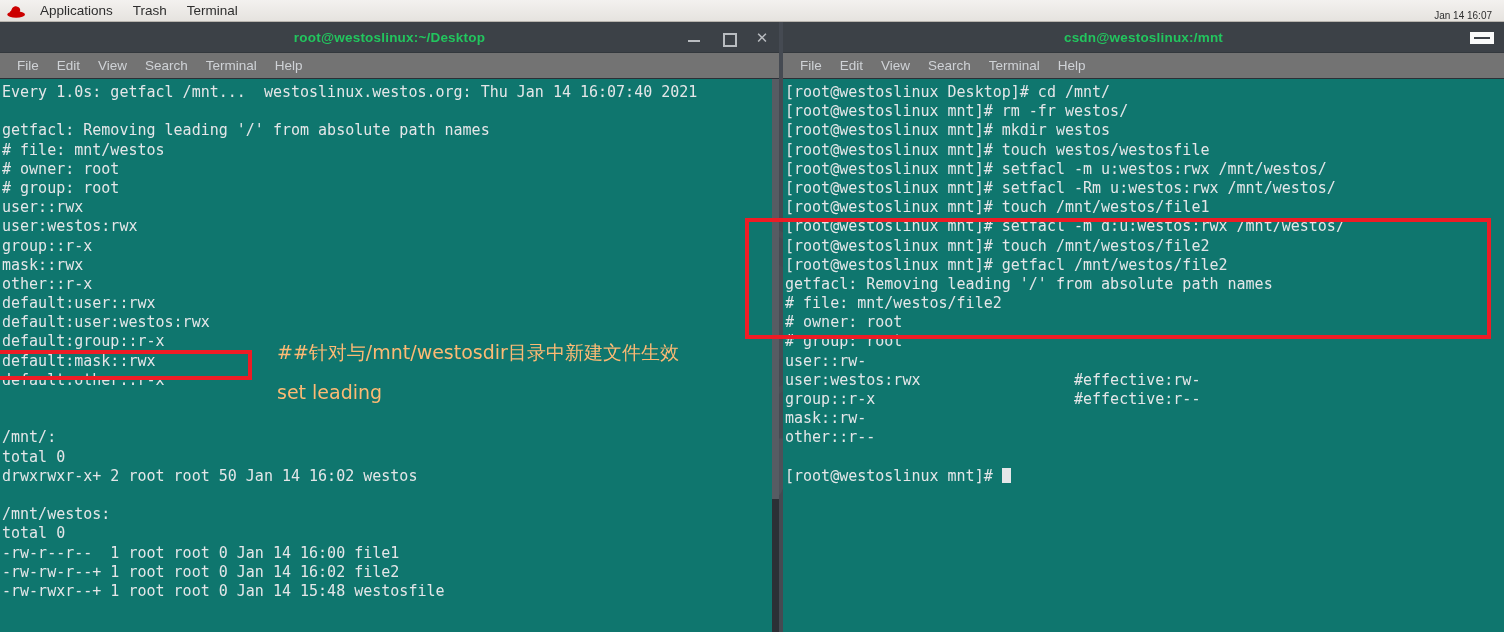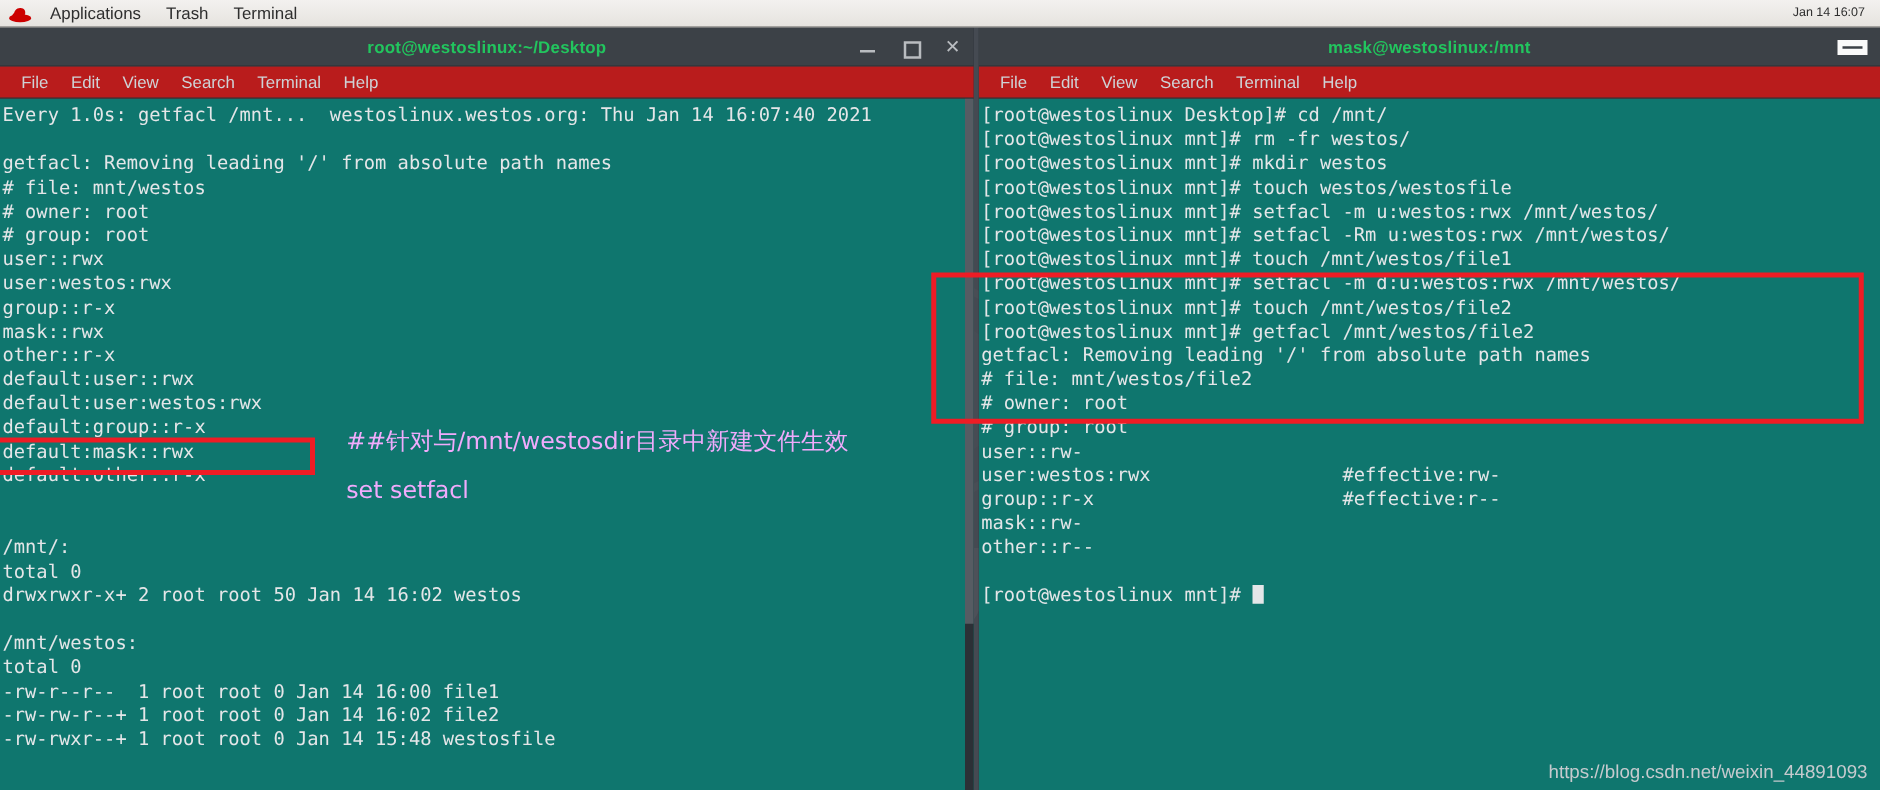--- a/index.html
+++ b/index.html
@@ -9,21 +9,21 @@
     background: #3b4046;
     font-family: "Liberation Sans", sans-serif;
   }
   #root { position: relative; width: 1504px; height: 632px; }
 
   
   .top-panel {
     position: absolute; left: 0; top: 0; width: 1504px; height: 22px;
     background: linear-gradient(#f3f1ef, #e6e3df);
     border-bottom: 1px solid #b8b4ae;
-    display: flex; align-items: center;
+    display: flex; align-items: flex-end;
     font-size: 13.5px; color: #2e2e2e;
   }
   .panel-left { display: flex; align-items: center; gap: 0px; padding-left: 6px; }
   .panel-item { padding: 2px 10px; line-height: 16px; cursor: default; white-space: nowrap; }
   .redhat-icon { width: 22px; height: 16px; position: relative; margin-right: 2px; }
   .panel-right { margin-left: auto; padding-right: 12px; font-size: 10px; color: #2e2e2e; }
 
   
   .desktop {
     position: absolute; left: 0; top: 22px; width: 1504px; height: 610px;
@@ -52,21 +52,21 @@
   .title-text { font-size: 13.5px; color: #22c55e; font-weight: bold; letter-spacing: .2px; }
   .win-btns { position: absolute; right: 10px; top: 0; height: 31px; display: flex; align-items: center; gap: 20px; }
   .win-btn { width: 14px; height: 14px; position: relative; cursor: pointer; }
   .wb-min::after { content: ""; position: absolute; left: 1px; bottom: 3px; width: 12px; height: 2px; background: #b9bcc0; }
   .wb-max::after { content: ""; position: absolute; left: 2px; top: 2px; width: 10px; height: 10px; border: 2px solid #b9bcc0; }
   .wb-close { color: #b9bcc0; font-size: 15px; line-height: 14px; text-align: center; font-family: "Liberation Sans", sans-serif; }
   .wb-min-hl { width: 24px; height: 12px; background: #fafafa; position: relative; }
   .wb-min-hl::after { content: ""; position: absolute; left: 4px; top: 5px; width: 16px; height: 2px; background: #3c4147; }
 
   .menubar {
-    height: 26px; background: #b91c1c;
+    height: 26px; background: #737373;
     display: flex; align-items: center; padding-left: 8px; gap: 0px;
     border-bottom: 1px solid #2b3036;
   }
   .menu-item {
     font-size: 13.5px; color: #cfd2d6; padding: 2px 9px; cursor: default; white-space: nowrap;
   }
 
   .term-body {
     background: #0f766e;
     font-family: "DejaVu Sans Mono", "Liberation Mono", monospace;
@@ -92,21 +92,21 @@
     background: #2b3036;
   }
   .scroll-thumb { position: absolute; right: 0; width: 7px; background: #565c63; }
 
   
   .red-box { position: absolute; border: 4px solid #ee1c25; pointer-events: none; }
   #redbox-left { left: -4px; top: 350px; width: 256px; height: 30px; }
   #redbox-right { left: 745px; top: 218px; width: 746px; height: 121px; }
 
   .red-note {
-    position: absolute; color: #f0abfc;
+    position: absolute; color: #fdba74;
     font-family: "DejaVu Sans", sans-serif;
     font-size: 19px; white-space: nowrap;
   }
   #note-line1 { left: 277px; top: 340px; }
   #note-line2 { left: 277px; top: 381px; }
 
   .csdn-url {
     position: absolute; right: 10px; bottom: 6px;
     color: #c6cace; font-size: 15px;
     font-family: "Liberation Sans", sans-serif;
@@ -145,21 +145,21 @@
       <div class="menu-item">Help</div>
     </div>
     <div class="term-body" id="term-left"><div class="term-line">Every 1.0s: getfacl /mnt...  westoslinux.westos.org: Thu Jan 14 16:07:40 2021</div><div class="term-line blank"></div><div class="term-line">getfacl: Removing leading '/' from absolute path names</div><div class="term-line"># file: mnt/westos</div><div class="term-line"># owner: root</div><div class="term-line"># group: root</div><div class="term-line">user::rwx</div><div class="term-line">user:westos:rwx</div><div class="term-line">group::r-x</div><div class="term-line">mask::rwx</div><div class="term-line">other::r-x</div><div class="term-line">default:user::rwx</div><div class="term-line">default:user:westos:rwx</div><div class="term-line">default:group::r-x</div><div class="term-line">default:mask::rwx</div><div class="term-line">default:other::r-x</div><div class="term-line blank"></div><div class="term-line blank"></div><div class="term-line">/mnt/:</div><div class="term-line">total 0</div><div class="term-line">drwxrwxr-x+ 2 root root 50 Jan 14 16:02 westos</div><div class="term-line blank"></div><div class="term-line">/mnt/westos:</div><div class="term-line">total 0</div><div class="term-line">-rw-r--r--  1 root root 0 Jan 14 16:00 file1</div><div class="term-line">-rw-rw-r--+ 1 root root 0 Jan 14 16:02 file2</div><div class="term-line">-rw-rwxr--+ 1 root root 0 Jan 14 15:48 westosfile</div></div>
     <div class="scroll-track">
       <div class="scroll-thumb" style="top:0; height:420px;"></div>
     </div>
   </div>
 
   <div class="term-win" id="win-right">
     <div class="titlebar">
-      <span class="title-text">mask@westoslinux:/mnt</span>
+      <span class="title-text">csdn@westoslinux:/mnt</span>
       <div class="win-btns">
         <div class="wb-min-hl"></div>
       </div>
     </div>
     <div class="menubar">
       <div class="menu-item">File</div>
       <div class="menu-item">Edit</div>
       <div class="menu-item">View</div>
       <div class="menu-item">Search</div>
       <div class="menu-item">Terminal</div>
@@ -178,17 +178,16 @@
       <div class="panel-item">Applications</div>
       <div class="panel-item">Trash</div>
       <div class="panel-item">Terminal</div>
     </div>
     <div class="panel-right">Jan 14  16:07</div>
   </div>
 
   <div class="red-box" id="redbox-left"></div>
   <div class="red-box" id="redbox-right"></div>
   <div class="red-note" id="note-line1">##针对与/mnt/westosdir目录中新建文件生效</div>
-  <div class="red-note" id="note-line2">set setfacl</div>
+  <div class="red-note" id="note-line2">set leading</div>
 
-  <div class="csdn-url">https://blog.csdn.net/weixin_44891093</div>
 
 </div>
 
 </body></html>

